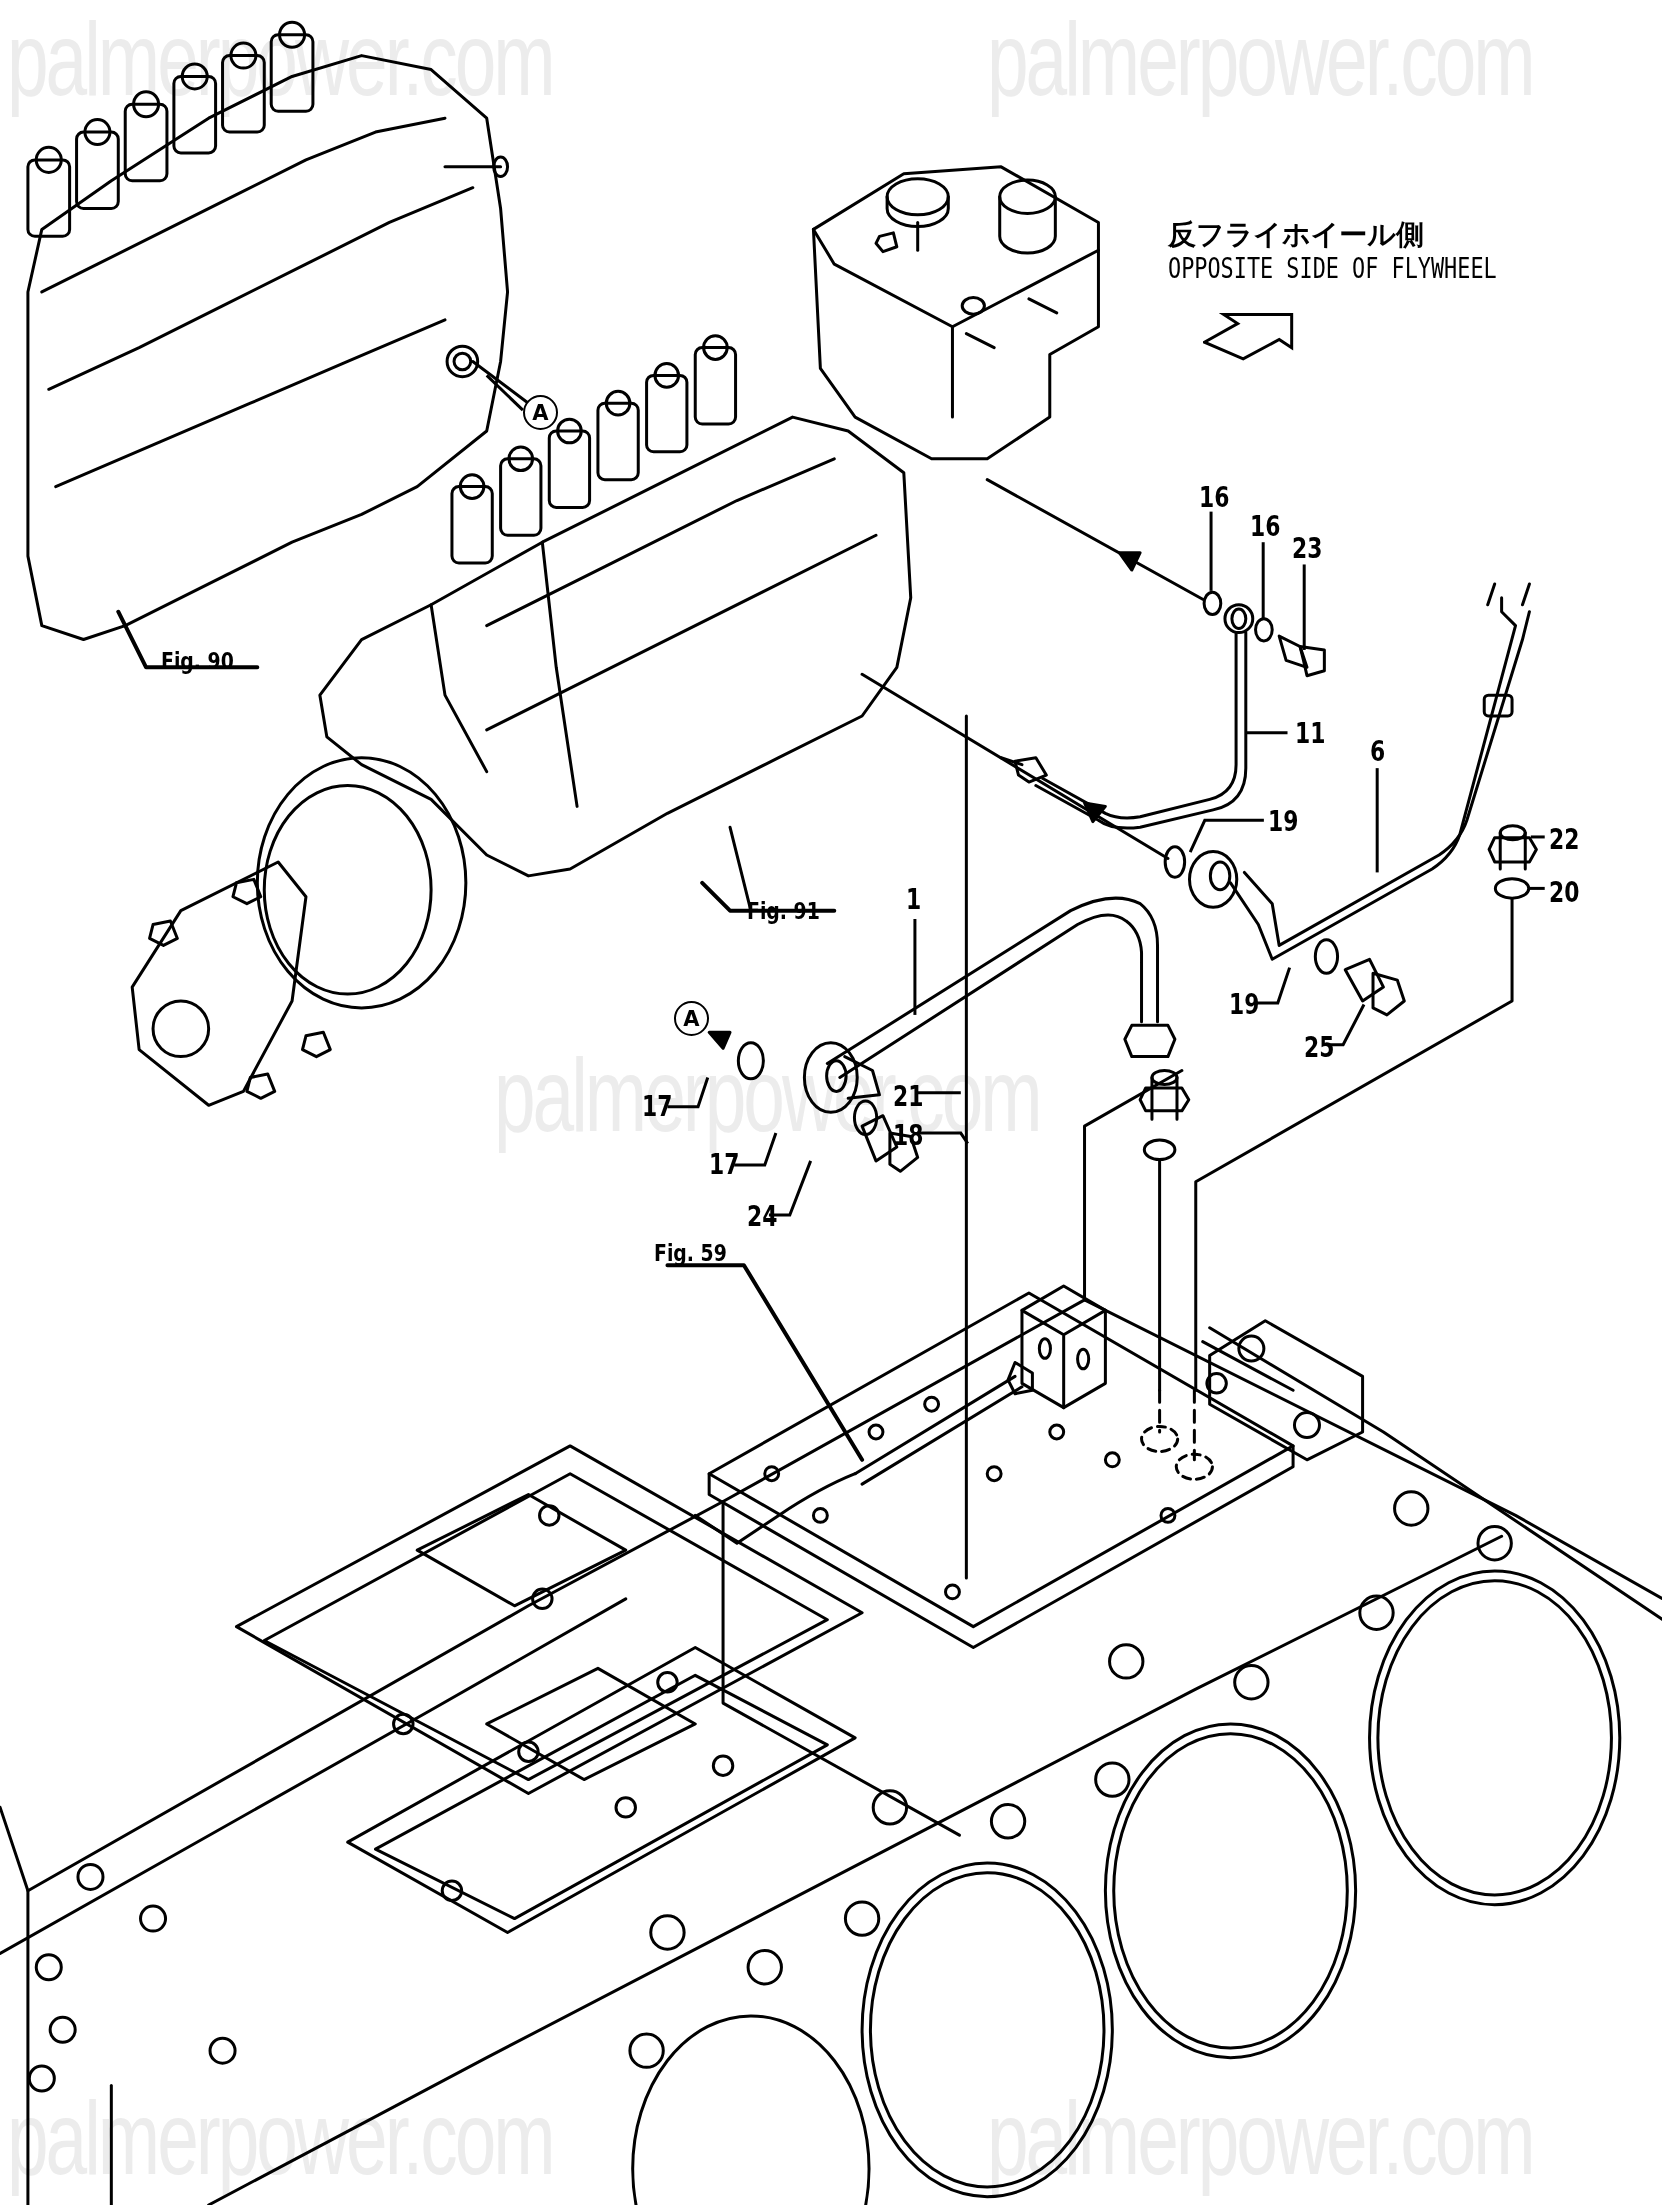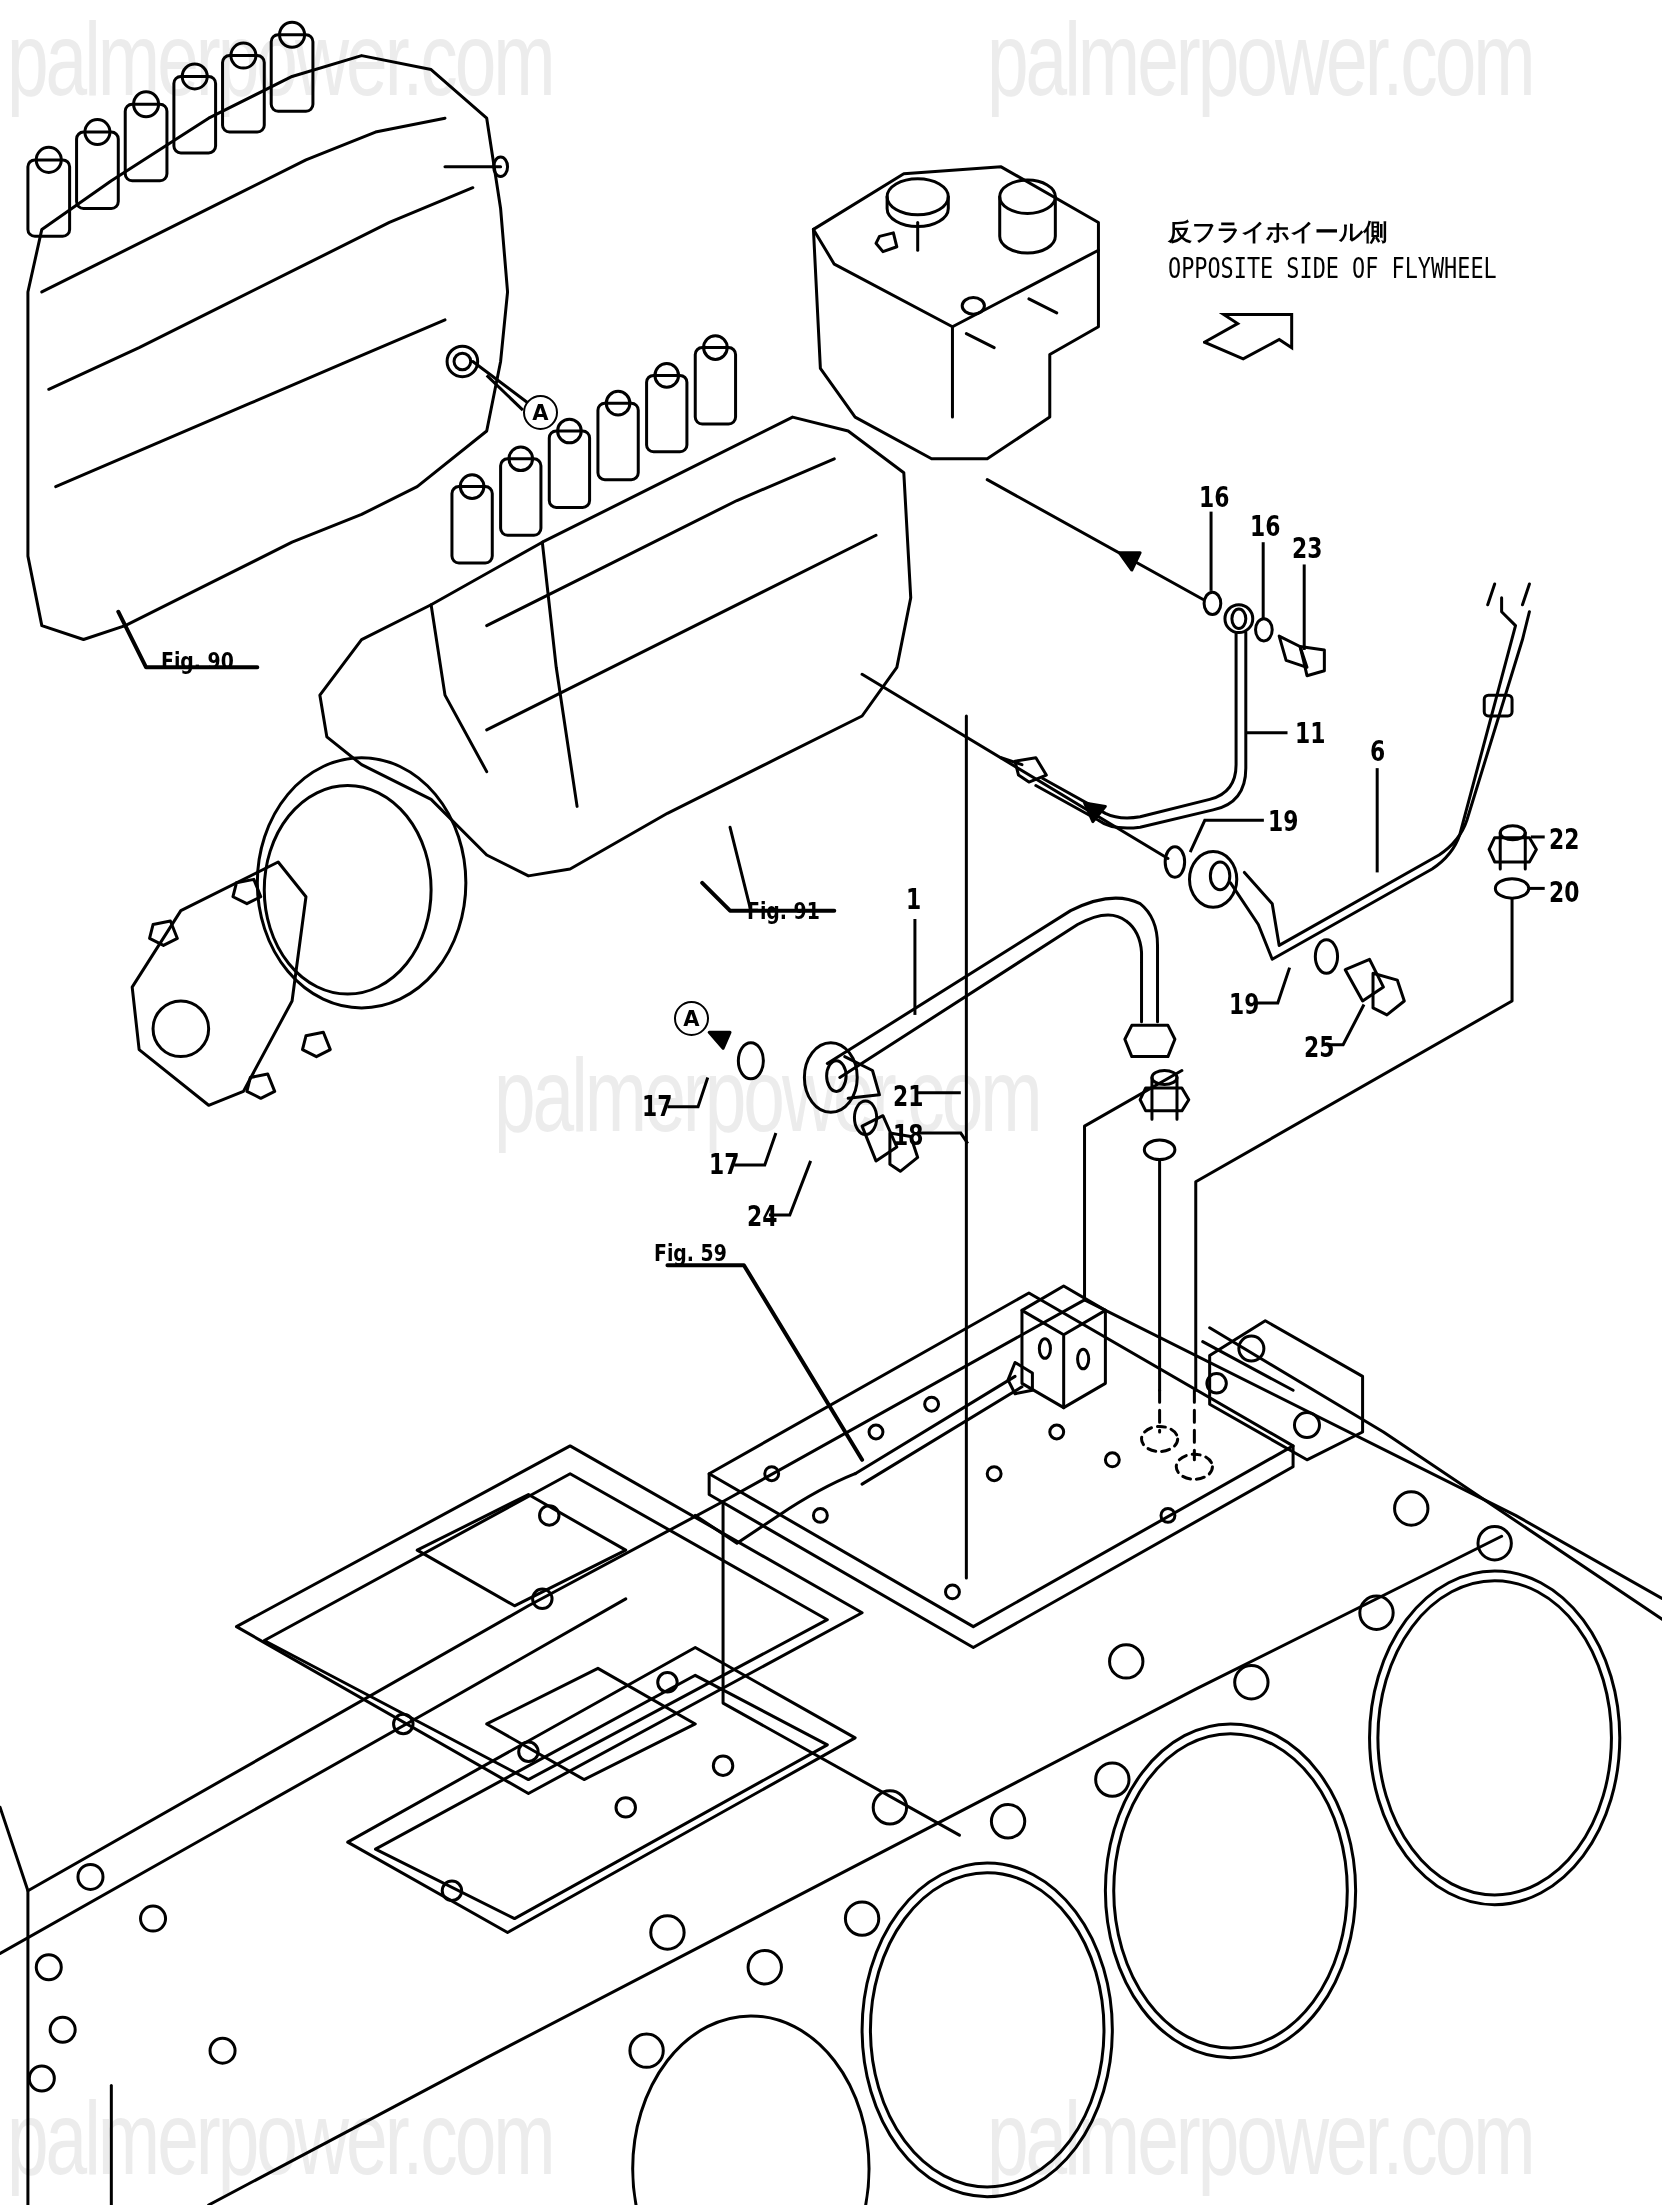--- a/index.html
+++ b/index.html
@@ -1,21 +1,21 @@
 <!DOCTYPE html>
 <html style="font-size:11px"><head>
 <meta charset="utf-8">
 <style>
   html, body { margin: 0; padding: 0; background: #ffffff; }
   body { width: 1663px; height: 2205px; position: relative; overflow: hidden; font-family: "DejaVu Sans Mono", "Liberation Mono", monospace; }
   #canvas { position: absolute; left: 0; top: 0; width: 1663px; height: 2205px; }
   .wm { position: absolute; font-family: "Liberation Sans", sans-serif; font-size: 104px; color: #ececec; letter-spacing: -4.2px; transform: scaleX(0.72); transform-origin: left top; white-space: nowrap; line-height: 1; }
   .lbl { position: absolute; font-family: "DejaVu Sans", "Liberation Sans", sans-serif; font-weight: bold; font-size: 28px; color: #000; line-height: 1; transform: scaleX(0.78); transform-origin: left top; white-space: nowrap; }
   .fig { position: absolute; font-family: "DejaVu Sans", sans-serif; font-weight: bold; font-size: 23.6px; color: #000; line-height: 1; transform: scaleX(0.8); transform-origin: left top; white-space: nowrap; }
-  .dir-jp { position: absolute; left: 1168px; top: 216px; font-family: Liberation Serif, serif; font-weight: bold; font-size: 24px; color: #000; white-space: nowrap; }
+  .dir-jp { position: absolute; left: 1168px; top: 216px; font-family: Liberation Serif, serif; font-weight: bold; font-size: 28px; color: #000; white-space: nowrap; }
   .dir-en { position: absolute; left: 1168px; top: 252px; font-family: "DejaVu Sans Mono", monospace; font-size: 28px; color: #000; transform: scaleX(0.78); transform-origin: left top; white-space: nowrap; }
   .ref { position: absolute; width: 35px; height: 35px; border: 2.1px solid #000; border-radius: 50%; box-sizing: border-box; display: flex; align-items: center; justify-content: center; font-family: "DejaVu Sans", sans-serif; font-weight: bold; font-size: 21px; background: #fff; }
   svg * { vector-effect: non-scaling-stroke; }
 </style>
 </head>
 <body>
 
 <div class="wm" style="left:7px; top:7px;">palmerpower.com</div>
 <div class="wm" style="left:987px; top:7px;">palmerpower.com</div>
 <div class="wm" style="left:494px; top:1043px;">palmerpower.com</div>

